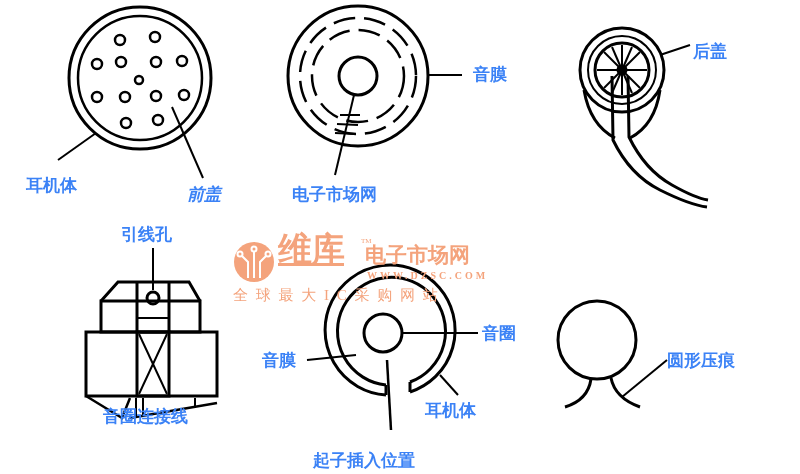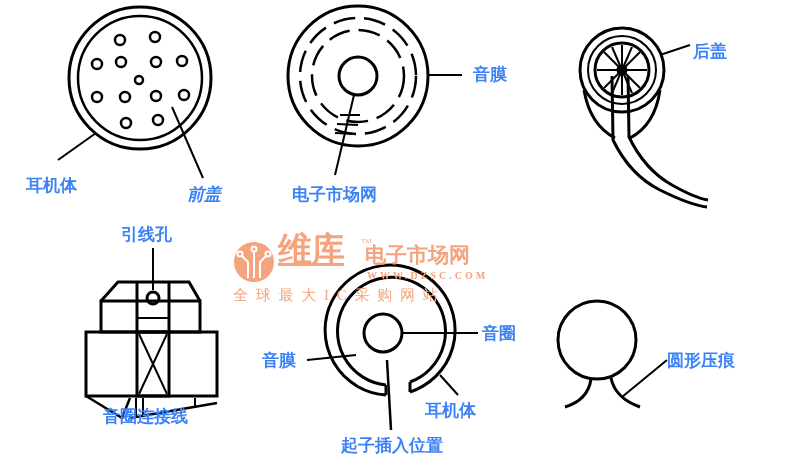--- a/index.html
+++ b/index.html
@@ -132,21 +132,21 @@
 <div class="lbl" style="left:292px;top:186px;">电子市场网</div>
 
 <div class="lbl" style="left:693px;top:43px;">后盖</div>
 
 <div class="lbl" style="left:121px;top:226px;">引线孔</div>
 <div class="lbl" style="left:103px;top:408px;">音圈连接线</div>
 
 <div class="lbl" style="left:482px;top:325px;">音圈</div>
 <div class="lbl" style="left:262px;top:352px;">音膜</div>
 <div class="lbl" style="left:425px;top:402px;">耳机体</div>
-<div class="lbl" style="left:313px;top:437px;margin-left:28px;">起子插入位置</div>
+<div class="lbl" style="left:313px;top:452px;">起子插入位置</div>
 
 <div class="lbl" style="left:667px;top:352px;">圆形压痕</div>
 
 <div class="wm-big" style="left:278px;top:232px;font-size:34px;letter-spacing:-1px;text-decoration:underline;">维库</div>
 <div class="wm-big" style="left:365px;top:245px;font-size:21px;">电子市场网</div>
 <div class="wm-sub" style="left:361px;top:238px;font-size:7px;">TM</div>
 <div class="wm-sub" style="left:367px;top:271px;font-size:10px;letter-spacing:3px;font-weight:bold;">WWW.DZSC.COM</div>
 <div class="wm-sub" style="left:233px;top:288px;font-size:15px;letter-spacing:2px;">全 球 最 大 I C 采 购 网 站</div>
 
 </body></html>

